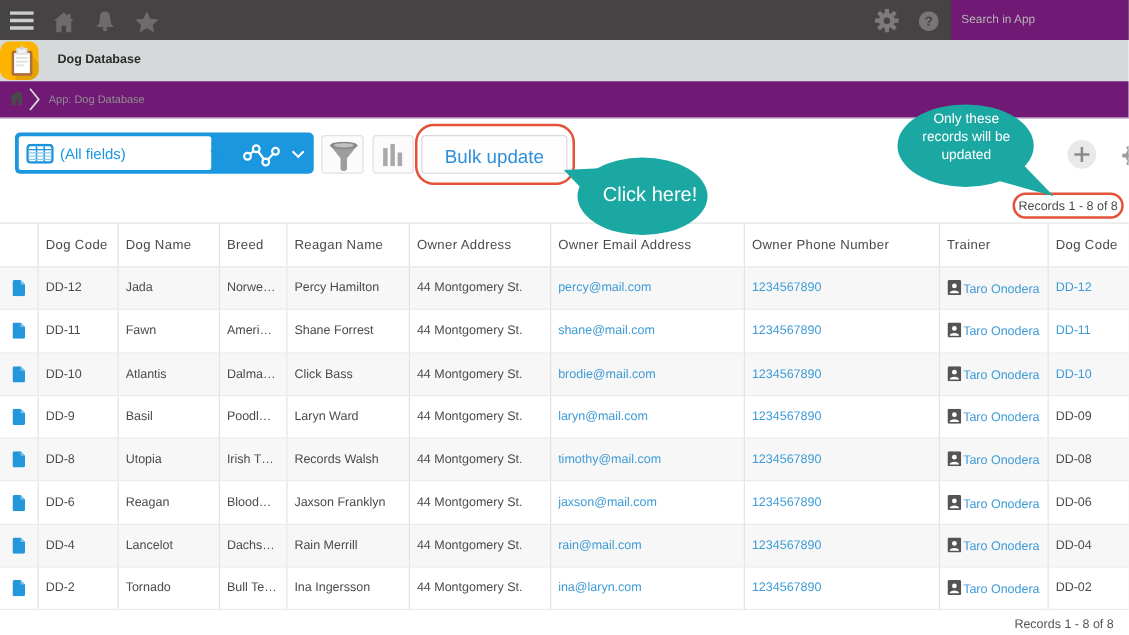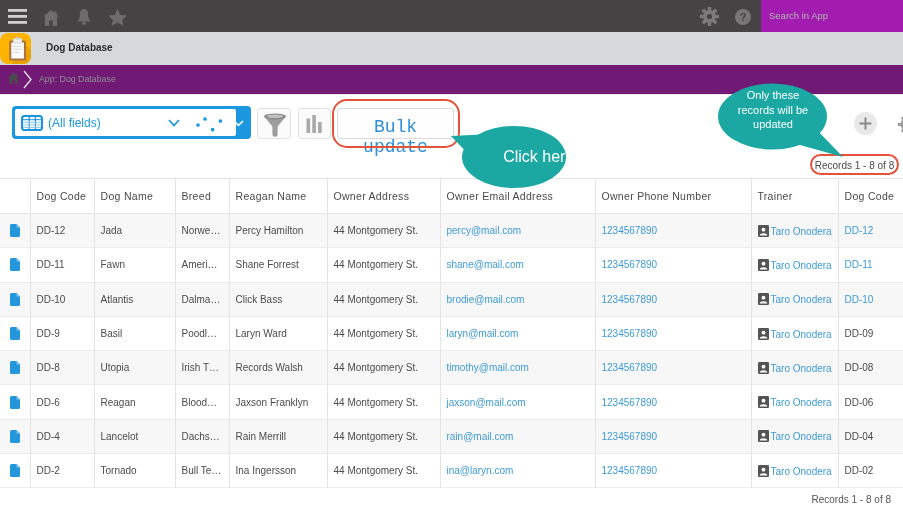--- a/index.html
+++ b/index.html
@@ -1,38 +1,38 @@
 <!DOCTYPE html>
 <html><head>
 <meta charset="utf-8">
 <style>
 html,body{margin:0;padding:0;}
 body{width:903px;height:508px;position:relative;overflow:hidden;background:#fff;
   font-family:"Liberation Sans",sans-serif;}
 .abs{position:absolute;}
 
 #topbar{position:absolute;left:0;top:0;width:903px;height:32px;background:#464344;}
-#searchbox{position:absolute;left:761px;top:0;width:142px;height:32px;background:#a21caf;}
+#searchbox{position:absolute;left:761px;top:0;width:142px;height:32px;background:#701a75;}
 #searchbox span{position:absolute;left:8px;top:10px;font-size:9.5px;color:#b5b5b5;}
 
 #appbar{position:absolute;left:0;top:32px;width:903px;height:33px;background:#d6d9da;}
 #appicon{position:absolute;left:0px;top:1px;width:31px;height:31px;}
 #apptitle{position:absolute;left:46px;top:10px;font-size:10px;font-weight:bold;color:#2b2b2b;}
 
 #crumb{position:absolute;left:0;top:65px;width:903px;height:29px;background:#701a75;border-bottom:1px solid #e9e9e9;}
 #crumbtext{position:absolute;left:39px;top:9px;font-size:8.8px;color:#909090;}
 
 #combo{position:absolute;left:12px;top:106px;width:239px;height:33px;background:#1a97de;border-radius:4px;}
-#combosel{position:absolute;left:3px;top:3px;width:173px;height:27px;background:#fff;border-radius:2px;padding-left:48px;}
+#combosel{position:absolute;left:3px;top:3px;width:154px;height:27px;background:#fff;border-radius:2px;}
 #allfields{position:absolute;left:33px;top:7px;font-size:12px;color:#1a97de;}
 .toolbtn{position:absolute;top:108px;height:31px;background:#fbfbfb;border:1px solid #e2e2e2;border-radius:3px;box-sizing:border-box;}
 #btnfilter{left:257px;width:34px;}
 #btnchart{left:298px;width:33px;}
 #btnbulk{left:337px;width:117px;background:#fefefe;border-color:#dbdbdb;}
-#btnbulk span{position:absolute;left:0;top:8px;width:100%;text-align:center;font-size:18px;color:#2e8fd8;font-family:Liberation Mono, monospace;}
+#btnbulk span{position:absolute;left:0;top:8px;width:100%;text-align:center;font-size:15px;color:#2e8fd8;}
 #redring1{position:absolute;left:332px;top:99px;width:128px;height:49px;border:2.5px solid #e4523a;border-radius:15px;box-sizing:border-box;}
 #plusbtn{position:absolute;left:854px;top:112px;width:23px;height:23px;border-radius:50%;background:#e9e9e9;}
 #records1{position:absolute;left:810px;top:154px;width:89px;height:21px;border:2px solid #e4523a;border-radius:11px;box-sizing:border-box;}
 #records1 span{position:absolute;left:0;top:4px;width:100%;text-align:center;font-size:10px;color:#4a4a4a;white-space:nowrap;}
 
 #tbl{position:absolute;left:0;top:178px;width:903px;border-collapse:collapse;table-layout:fixed;font-size:10px;color:#4b4b4b;}
 #tbl td,#tbl th{border-right:1px solid #e4e4e4;padding:0 0 0 6px;text-align:left;font-weight:normal;white-space:nowrap;overflow:hidden;vertical-align:middle;}
 #tbl th{font-size:10.5px;color:#4a4a4a;letter-spacing:0.3px;margin-top:48px;}
 #tbl thead tr{height:35px;border-top:1px solid #e5e5e5;border-bottom:1px solid #e4e4e4;}
 #tbl tbody tr{height:34.3px;border-bottom:1px solid #ececec;}
@@ -361,18 +361,18 @@
         <td>DD-02</td>
       </tr>
 </tbody>
 </table>
 <div id="footer">Records 1 - 8 of 8</div>
 
 <svg class="abs" style="left:440px;top:120px" width="140" height="75" viewBox="0 0 140 75">
   <polygon points="11,16 52,14 36,42" fill="#1ba8a3"></polygon>
   <ellipse cx="74" cy="37" rx="52" ry="31" fill="#1ba8a3"></ellipse>
 </svg>
-<div class="bubtxt" style="left:462px;top:148px;width:116px;font-size:16px;padding-left:21px;">Click here!</div>
+<div class="bubtxt" style="left:462px;top:148px;width:116px;font-size:16px;">Click here!</div>
 <svg class="abs" style="left:712px;top:83px" width="135" height="78" viewBox="0 0 135 78">
   <polygon points="100,42 88,62 131,74" fill="#1ba8a3"></polygon>
   <ellipse cx="60.5" cy="33.5" rx="54.5" ry="33" fill="#1ba8a3"></ellipse>
 </svg>
 <div class="bubtxt" style="left:718px;top:88px;width:110px;font-size:11px;line-height:14.5px;">Only these<br>records will be<br>updated</div>
 
 </body></html>

